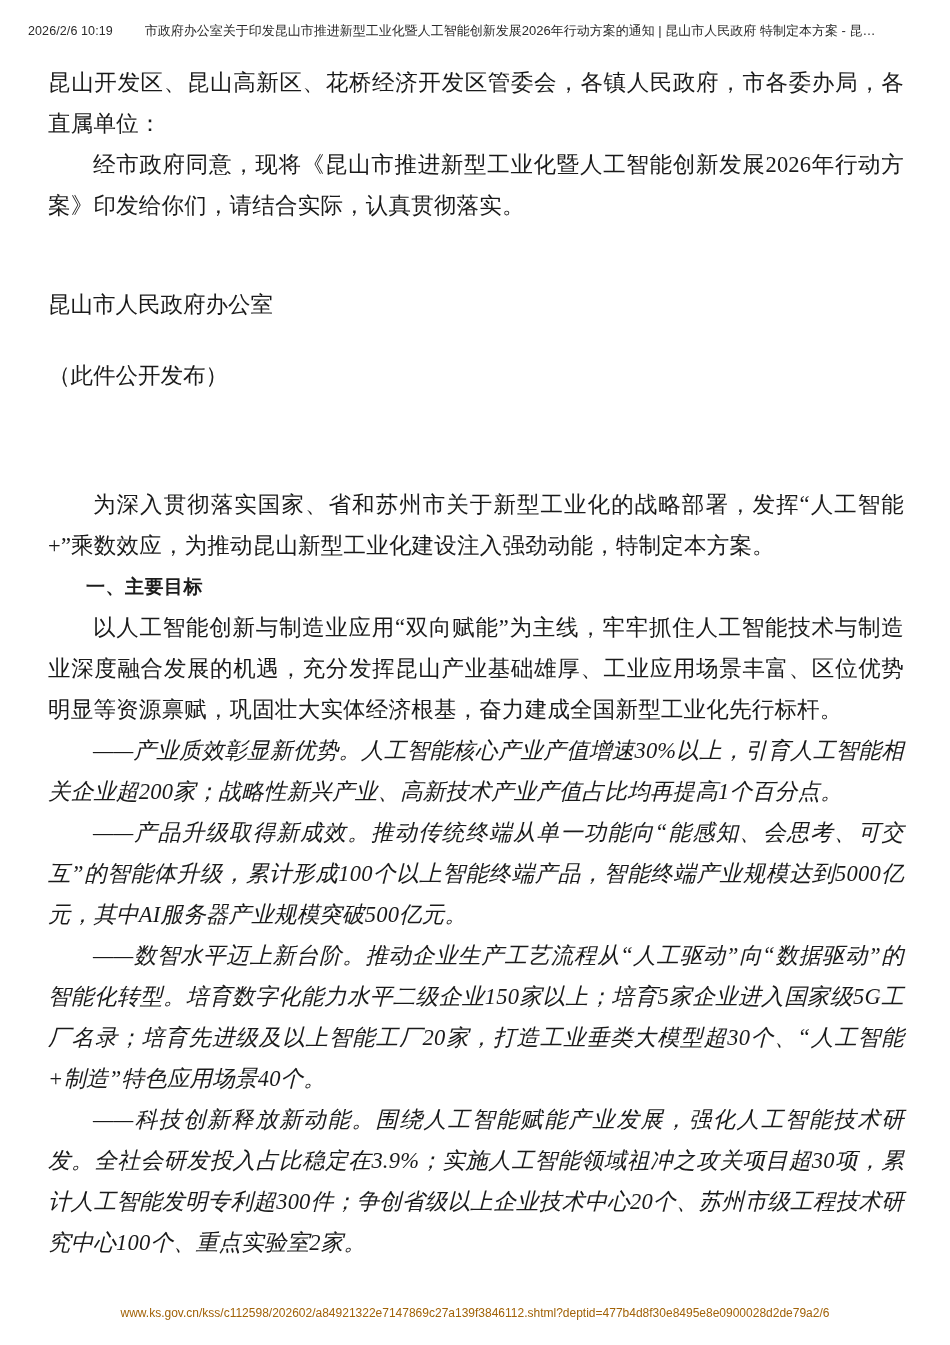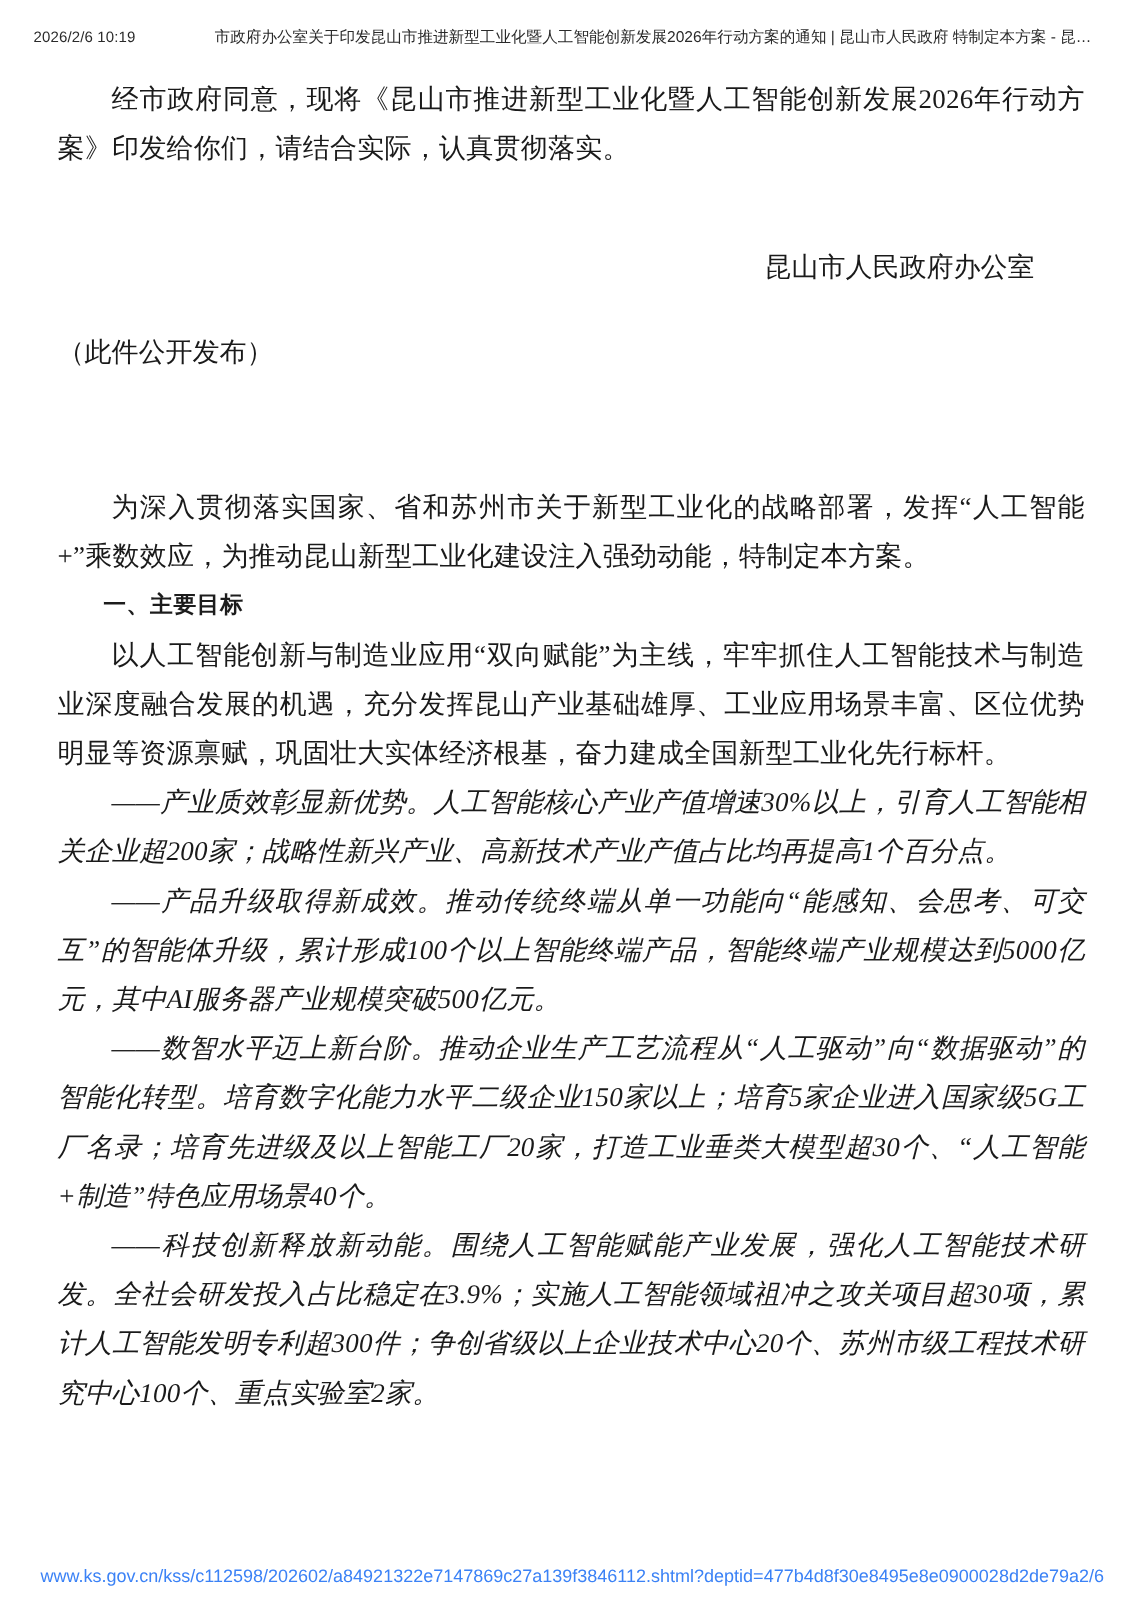--- a/index.html
+++ b/index.html
@@ -22,21 +22,20 @@
     top: 18px;
     left: 0;
     width: 950px;
     height: 26px;
     display: flex;
     align-items: center;
     font-family: "Liberation Sans", "DejaVu Sans", sans-serif;
     font-size: 12.5px;
     color: #2a2a2a;
     white-space: nowrap;
-    gap: 34px;
   }
   .print-header .ts {
     margin-left: 28px;
     font-size: 12.5px;
     letter-spacing: 0.1px;
   }
   .print-header .doc-title {
     margin-left: 32px;
     font-size: 13px;
     overflow: hidden;
@@ -69,21 +68,20 @@
     text-indent: 2em;
   }
 
   .spacer-lg { height: 58px; }
   .spacer-md { height: 30px; }
   .spacer-sm { height: 14px; }
 
   
   .sign-block {
     margin: 0 88px 0 48px;
-    text-align: right;
     font-size: 22.5px;
     line-height: 41px;
     font-family: "Liberation Serif", "DejaVu Serif", serif;
   }
   .sign-block .line { display: block; }
 
   .public-note {
     margin: 16px 46px 0 48px;
     font-size: 22.5px;
     line-height: 41px;
@@ -121,40 +119,41 @@
 
   
   .print-footer {
     position: absolute;
     bottom: 22px;
     left: 0;
     width: 950px;
     height: 20px;
     display: flex;
     align-items: center;
-    justify-content: flex-end;
+    justify-content: center;
     font-family: "Liberation Sans", "DejaVu Sans", sans-serif;
-    font-size: 15px;
-    color: #3b82f6;
+    font-size: 12px;
+    color: #a16207;
     white-space: nowrap;
   }
   .print-footer .url { margin-left: 30px; }
   .print-footer .pageno { margin-right: 30px; }
 </style>
 </head>
 <body>
 
 <div class="print-header">
   <span class="ts">2026/2/6 10:19</span>
   <span class="doc-title">市政府办公室关于印发昆山市推进新型工业化暨人工智能创新发展2026年行动方案的通知 | 昆山市人民政府 特制定本方案 - 昆…</span>
 </div>
 
 <div class="page">
 
   <div class="body-col">
+    <p class="body">昆山开发区、昆山高新区、花桥经济开发区管委会，各镇人民政府，市各委办局，各直属单位：</p>
 
     <p class="body indent">经市政府同意，现将《昆山市推进新型工业化暨人工智能创新发展2026年行动方案》印发给你们，请结合实际，认真贯彻落实。</p>
   </div>
 
   <div class="spacer-lg"></div>
 
   <div class="sign-block">
     <span class="line">昆山市人民政府办公室</span>
   </div>
 

